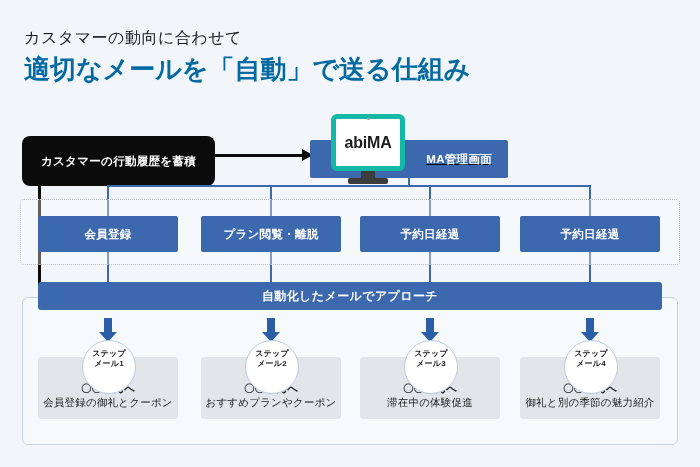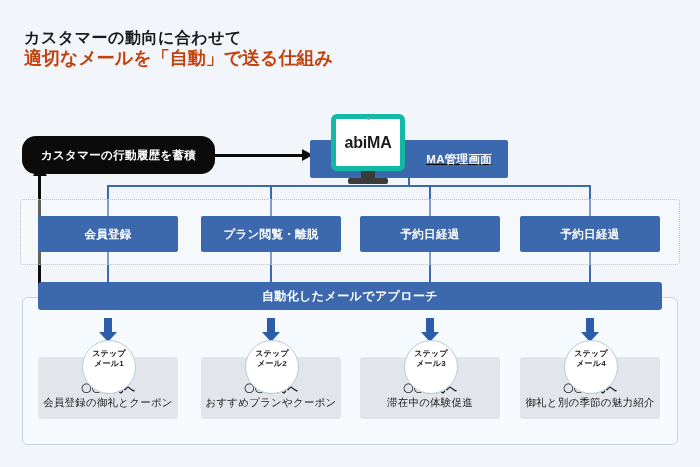--- a/index.html
+++ b/index.html
@@ -8,32 +8,32 @@
     background:#f2f6fb;
     font-family:"Liberation Sans","DejaVu Sans",sans-serif;
     overflow:hidden;
     position:relative;
   }
   #root{position:absolute;left:0;top:0;width:700px;height:467px;}
 
   
   .heading{position:absolute;left:24px;top:28px;width:640px;}
   .heading .sub{
-    font-size:16px;font-weight:bold;color:#1b1b1b;letter-spacing:.5px;
+    font-size:16px;font-weight:normal;color:#1b1b1b;letter-spacing:.5px;
     line-height:1.2;
   }
   .heading .main{
-    font-size:18px;font-weight:bold;color:#c2410c;letter-spacing:0px;
-    line-height:1.25;
+    font-size:26px;font-weight:bold;color:#0369a1;letter-spacing:0px;
+    line-height:1.25;margin-top:6px;
   }
 
   
   .blackbox{
-    position:absolute;left:22px;top:136px;width:193px;height:38px;
-    background:#0b0b0b;border-radius:14px;
+    position:absolute;left:22px;top:136px;width:193px;height:50px;
+    background:#0b0b0b;border-radius:8px;
     display:flex;align-items:center;justify-content:center;
   }
   .blackbox span{color:#fff;font-size:11.5px;font-weight:bold;letter-spacing:.3px;}
 
   
   .arrow-h{
     position:absolute;left:215px;top:153.5px;width:88px;height:3px;background:#0b0b0b;
   }
   .arrow-h::after{
     content:"";position:absolute;right:-10px;top:-4.5px;

